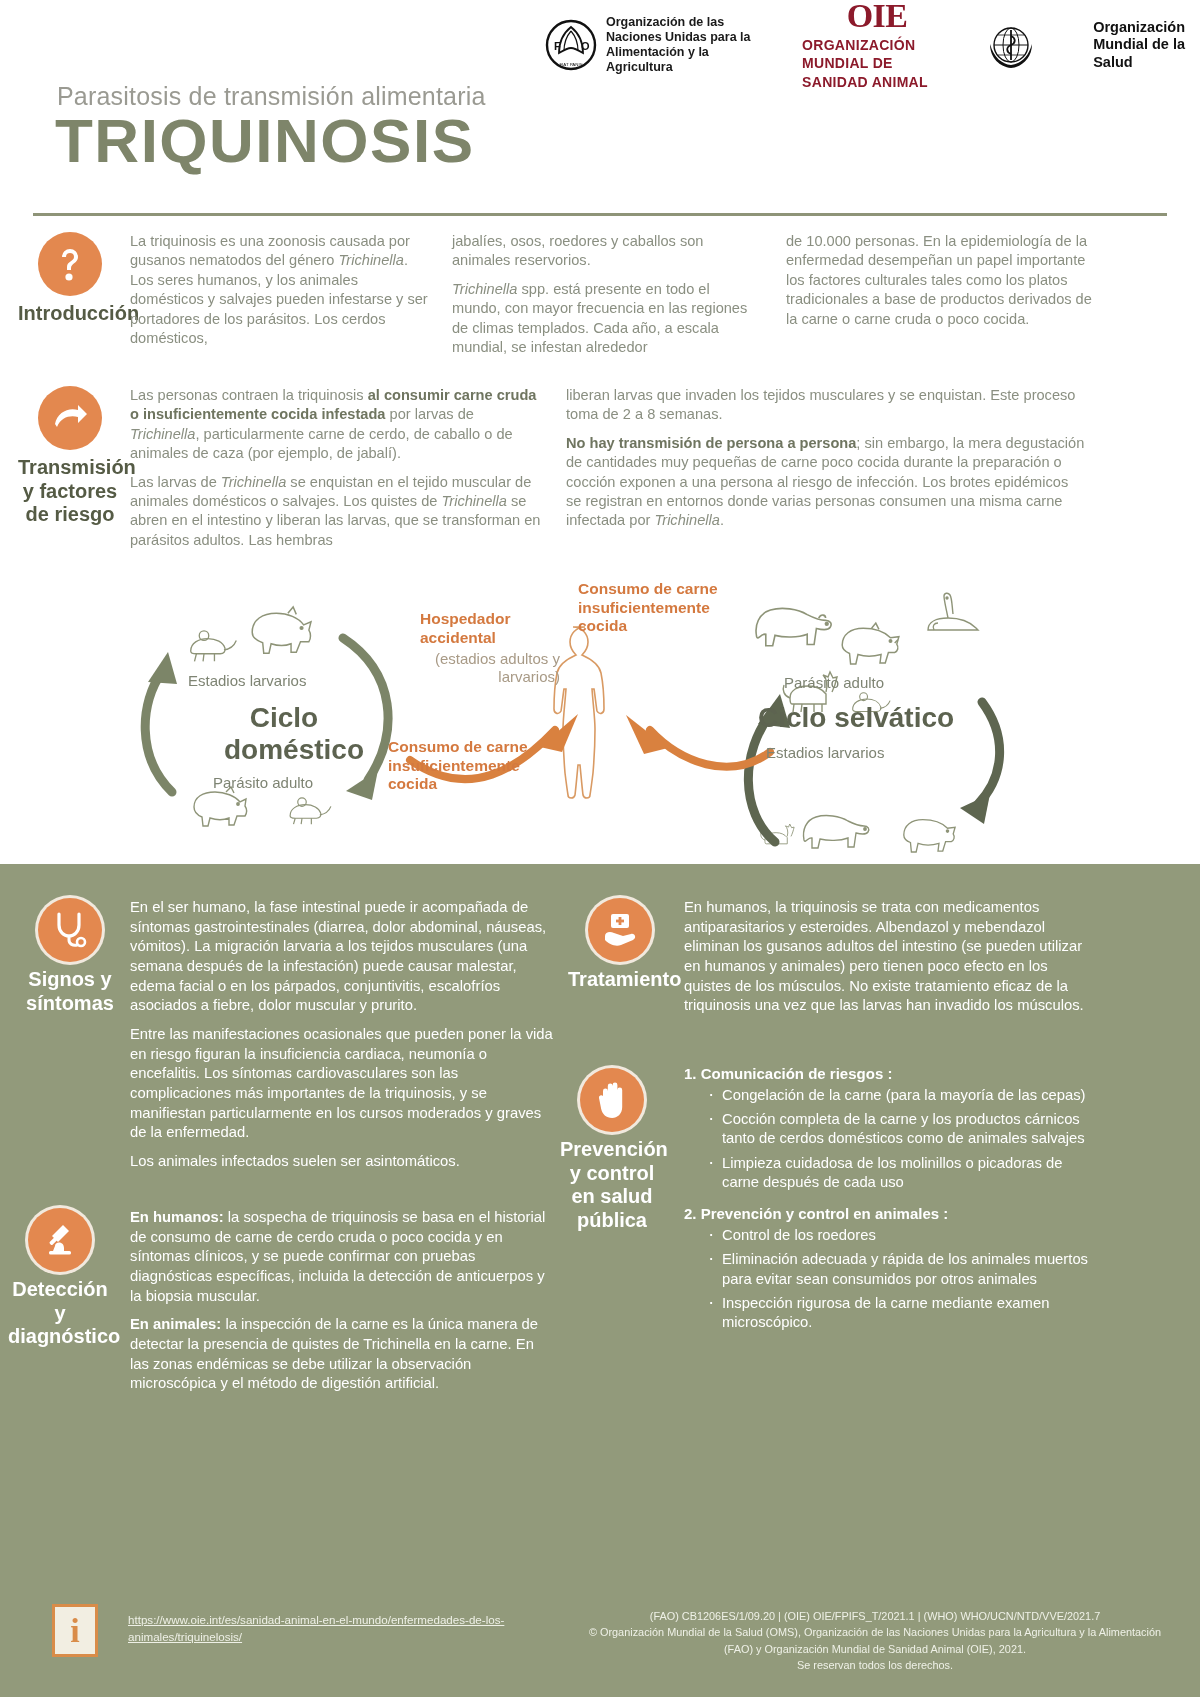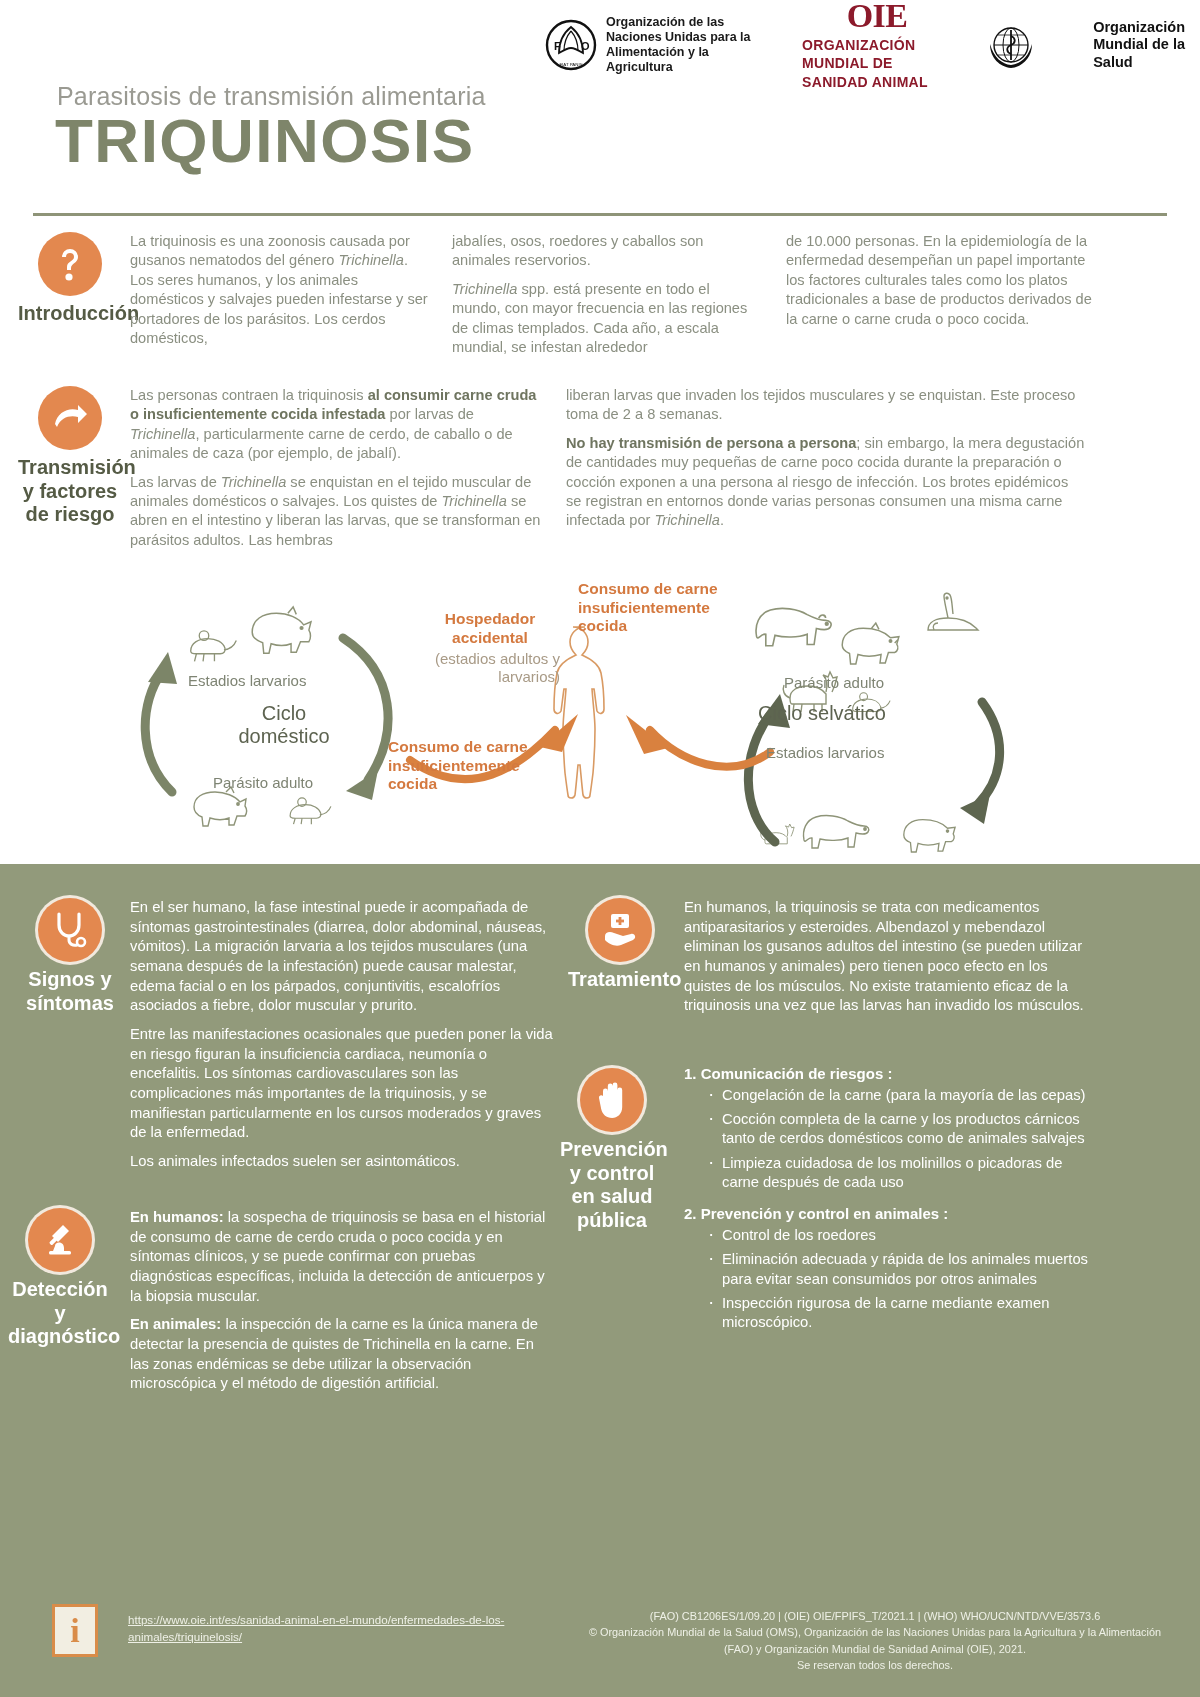--- a/index.html
+++ b/index.html
@@ -78,21 +78,21 @@
   #intro-c3 { position: absolute; left: 786px; top: 232px; width: 310px; }
 
   
   #trans-icon { left: 18px; top: 386px; }
   #trans-c1 { position: absolute; left: 130px; top: 386px; width: 415px; }
   #trans-c2 { position: absolute; left: 566px; top: 386px; width: 520px; }
 
   
   .cycle { position: absolute; left: 0px; top: 552px; width: 1200px; height: 320px; }
   .cyc-t { position: absolute; font-size: 15px; color: #7e8473; }
-  .cyc-big { font-size: 20px; font-weight: normal; color: #5d6350; }
+  .cyc-big { font-size: 28px; font-weight: bold; color: #5d6350; }
   .cyc-or { color: #d4793f; font-weight: bold; font-size: 15.5px; line-height: 1.2; }
   .cyc-or-sub { color: #a89a86; font-weight: normal; }
 
   
   .green {
     position: absolute; left: 0; top: 864px;
     width: 1200px; height: 833px; background: #929a7b;
   }
   .g-txt { color: #ffffff; font-size: 14.8px; line-height: 1.33; }
   .g-txt p { margin-bottom: 9px; }
@@ -323,21 +323,21 @@
       <path d="M410 208 C470 250 520 215 555 178" fill="none" stroke="#d9813f" stroke-width="8" stroke-linecap="round"></path>
       <polygon points="540,195 578,162 562,200" fill="#d9813f"></polygon>
       <path d="M770 200 C730 230 680 210 650 178" fill="none" stroke="#d9813f" stroke-width="8" stroke-linecap="round"></path>
       <polygon points="668,196 626,163 644,202" fill="#d9813f"></polygon>
     </svg>
 
     <div class="cyc-t" style="left:188px; top:120px;">Estadios larvarios</div>
     <div class="cyc-t cyc-big" style="left:224px; top:150px; width:120px; text-align:center; line-height:1.15;">Ciclo doméstico</div>
     <div class="cyc-t" style="left:213px; top:222px;">Parásito adulto</div>
 
-    <div class="cyc-t cyc-or" style="left:420px; top:58px; width:140px; text-align:center;">Hospedador accidental</div>
+    <div class="cyc-t cyc-or" style="left:420px; top:58px; width:140px; text-align:left;">Hospedador accidental</div>
     <div class="cyc-t cyc-or-sub" style="left:412px; top:98px; width:148px; text-align:right; font-size:15px; line-height:1.22;">(estadios adultos y larvarios)</div>
 
     <div class="cyc-t cyc-or" style="left:388px; top:186px; width:150px;">Consumo de carne insuficientemente cocida</div>
     <div class="cyc-t cyc-or" style="left:578px; top:28px; width:170px;">Consumo de carne insuficientemente cocida</div>
 
     <div class="cyc-t" style="left:784px; top:122px;">Parásito adulto</div>
     <div class="cyc-t cyc-big" style="left:758px; top:150px;">Ciclo selvático</div>
     <div class="cyc-t" style="left:766px; top:192px;">Estadios larvarios</div>
   </div>
 
@@ -417,18 +417,18 @@
   <div class="g-txt" id="det-col">
     <p><b>En humanos:</b><span> la sospecha de triquinosis se basa en el historial de consumo de carne de cerdo cruda o poco cocida y en síntomas clínicos, y se puede confirmar con pruebas diagnósticas específicas, incluida la detección de anticuerpos y la biopsia muscular.</span></p>
     <p><b>En animales:</b><span> la inspección de la carne es la única manera de detectar la presencia de quistes de Trichinella en la carne. En las zonas endémicas se debe utilizar la observación microscópica y el método de digestión artificial.</span></p>
   </div>
 
   <div class="info-box">
     <span class="info-i">i</span>
   </div>
   <a class="foot-link" href="#">https://www.oie.int/es/sanidad-animal-en-el-mundo/enfermedades-de-los-animales/triquinelosis/</a>
   <div class="foot-right">
-    <div>(FAO) CB1206ES/1/09.20  |  (OIE) OIE/FPIFS_T/2021.1  |  (WHO) WHO/UCN/NTD/VVE/3573.6</div>
+    <div>(FAO) CB1206ES/1/09.20  |  (OIE) OIE/FPIFS_T/2021.1  |  (WHO) WHO/UCN/NTD/VVE/2021.7</div>
     <div>© Organización Mundial de la Salud (OMS), Organización de las Naciones Unidas para la Agricultura y la Alimentación (FAO) y Organización Mundial de Sanidad Animal (OIE), 2021.</div>
     <div class="rights">Se reservan todos los derechos.</div>
   </div>
 
 </div>
 
 </body></html>

